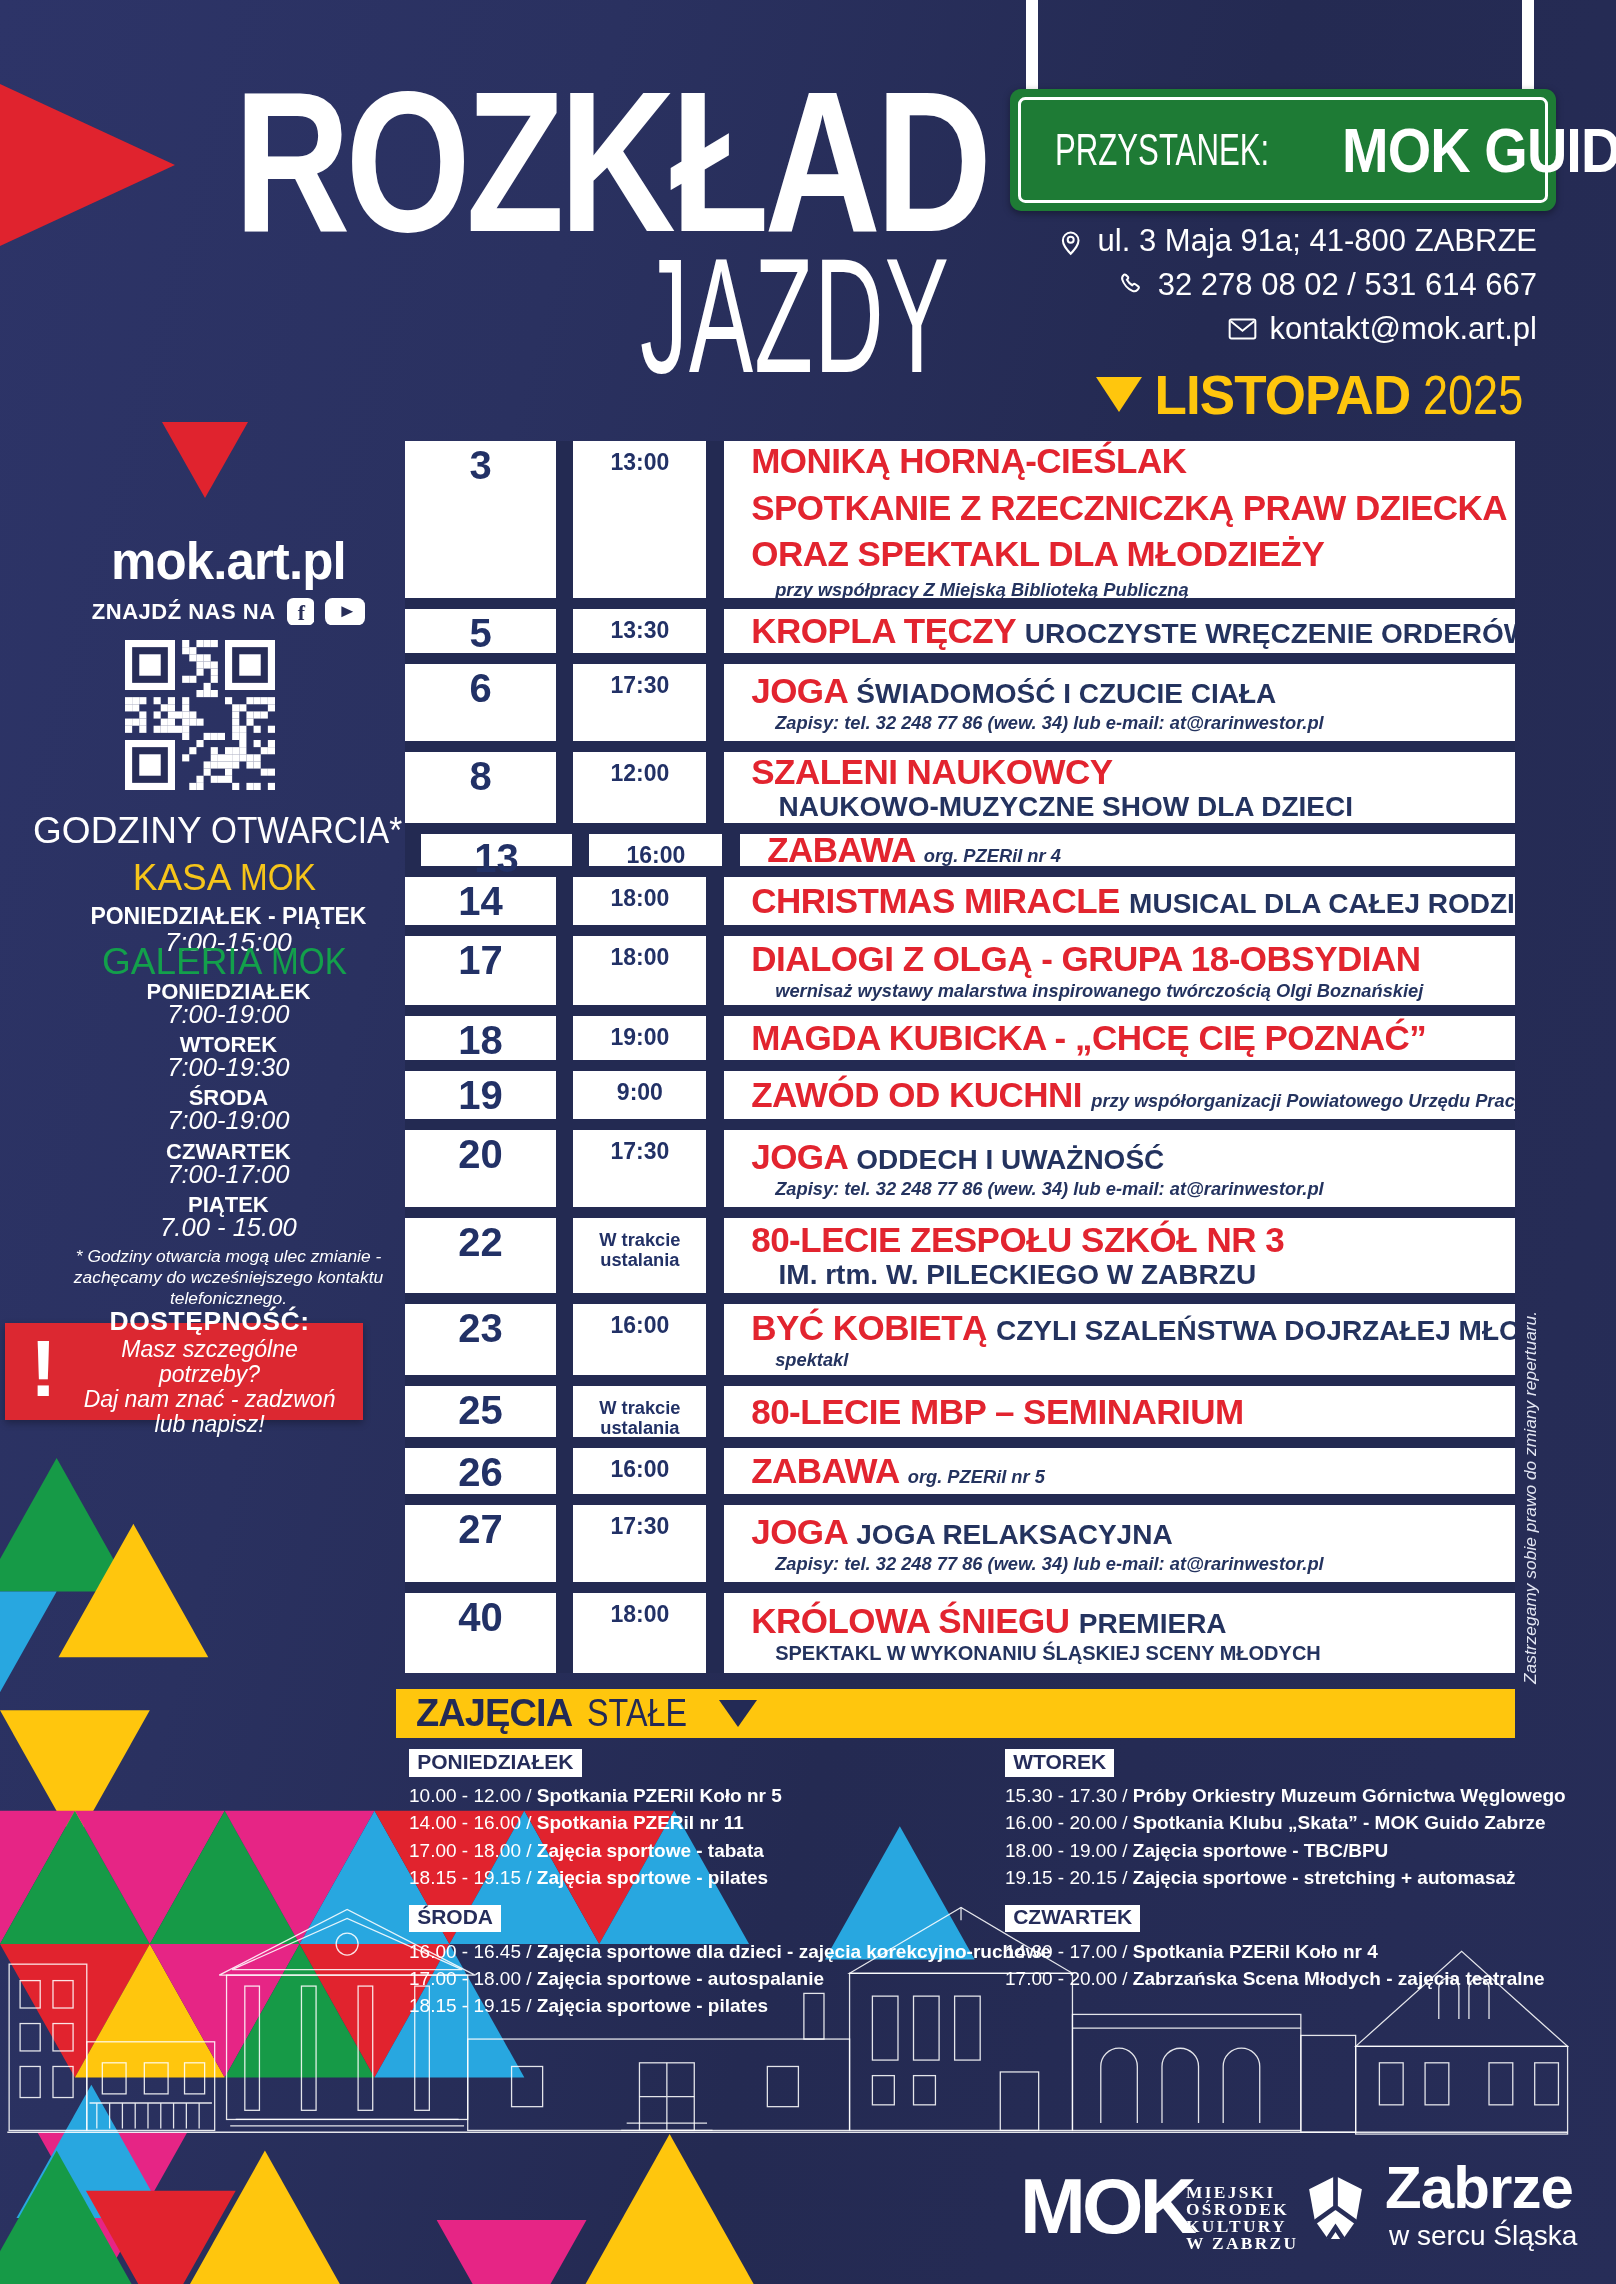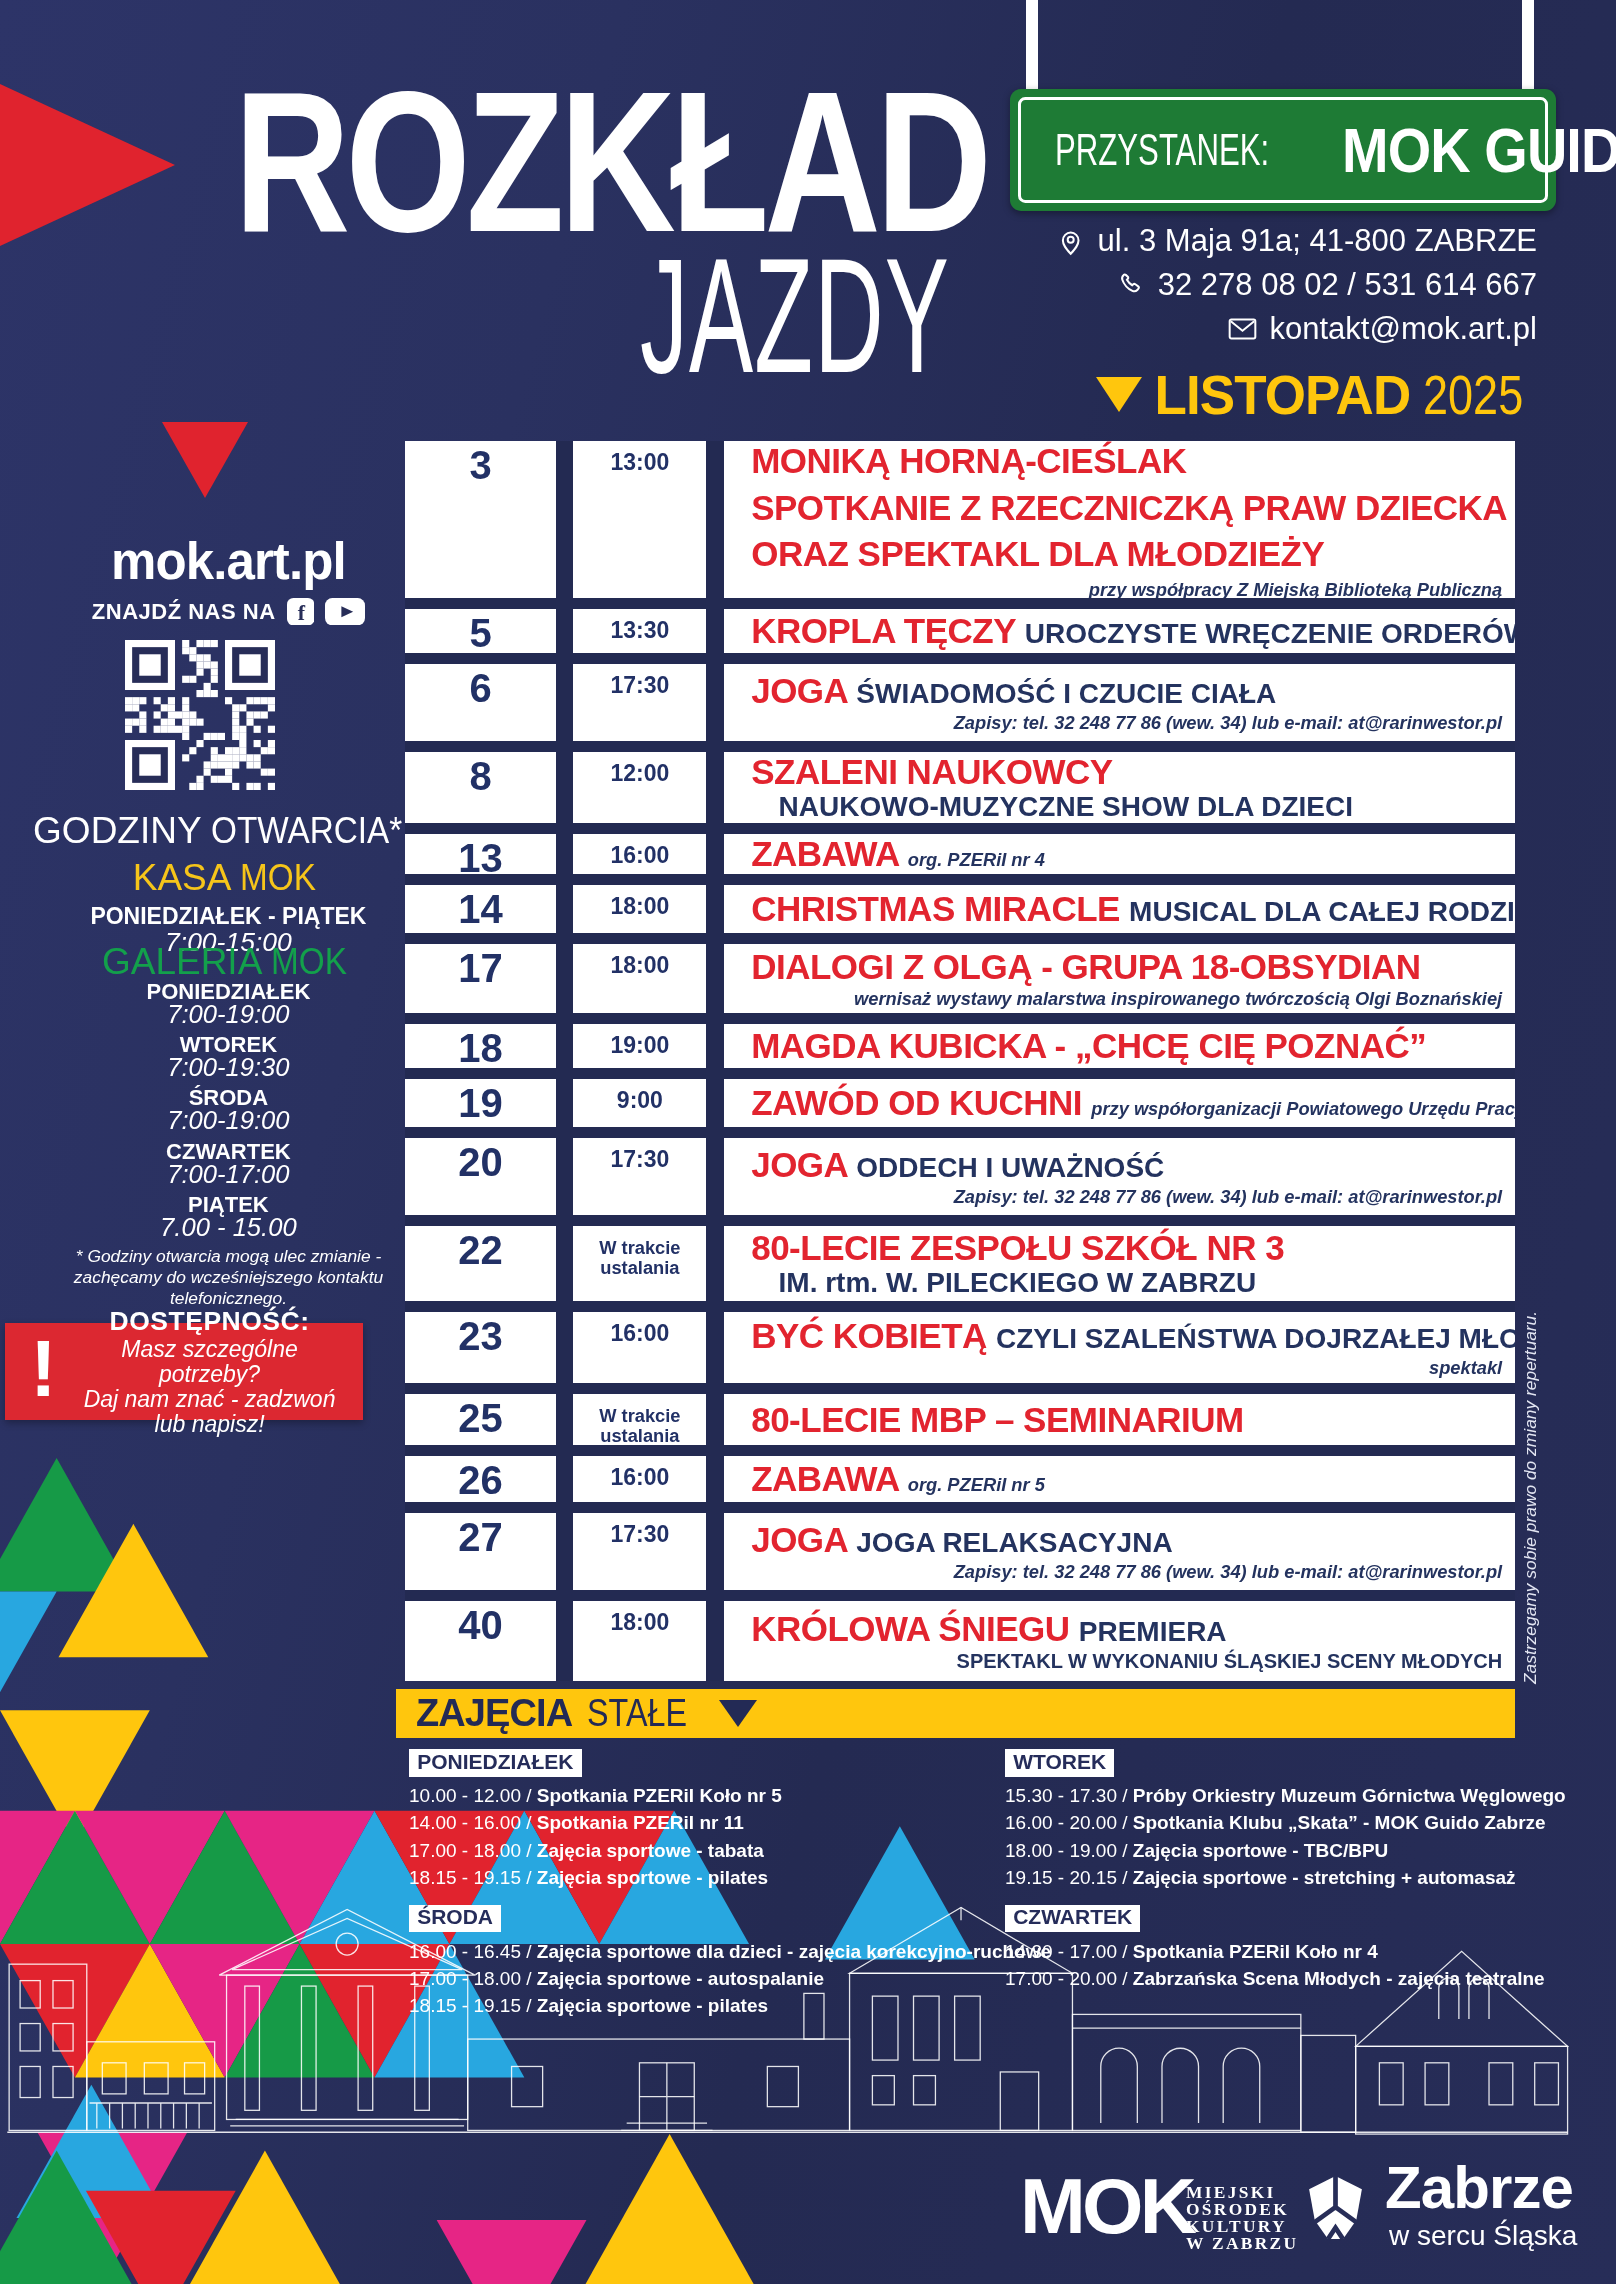--- a/index.html
+++ b/index.html
@@ -66,21 +66,21 @@
   .date{width:151px;text-align:center;font-size:40px;font-weight:800;color:#223166;padding-top:1.8px;}
   .time{width:133px;text-align:center;font-size:23px;font-weight:700;color:#223166;padding-top:8.2px;}
   .time.small{font-size:18.3px;line-height:20px;padding-top:12px;}
   .main{flex:1;display:flex;flex-direction:column;justify-content:center;padding:3.7px 12.8px 3.7px 27.4px;overflow:hidden;}
   .line{line-height:1.12;white-space:nowrap;}
   .row-tall .line{line-height:1.32;}
   .line.ind{padding-left:27.4px;}
   .t-r{color:#e2242f;font-weight:800;font-size:35px;letter-spacing:-0.5px;}
   .t-n{color:#24335f;font-weight:700;font-size:28px;}
   .t-ns{color:#24335f;font-weight:700;font-size:18.3px;font-style:italic;}
-  .sub{margin-left:41px;color:#24335f;margin-top:1.8px;white-space:nowrap;text-align:right;}
+  .sub{margin-left:24px;color:#24335f;margin-top:1.8px;white-space:nowrap;}
   .sub.i{font-size:18.3px;font-style:italic;font-weight:600;}
   .sub.b{font-size:18.3px;font-style:italic;font-weight:700;}
   .sub.bc{font-size:20px;font-weight:700;}
 
   #notice{position:absolute;left:1520px;top:1369px;height:315px;color:#e3e6f2;font-size:17.4px;
     font-style:italic;writing-mode:vertical-rl;transform:rotate(180deg);white-space:nowrap;}
 
   
   #band{position:absolute;left:396px;top:1689px;width:1119px;height:49px;background:#ffc60d;
     display:flex;align-items:center;gap:14.6px;padding-left:20px;box-sizing:border-box;}
@@ -457,21 +457,21 @@
         </div>
       </div>
       <div class="row" style="height: 71px;">
         <div class="cell date">8</div>
         <div class="cell time">12:00</div>
         <div class="cell main">
           <div class="line"><span class="t-r">SZALENI NAUKOWCY</span></div>
           <div class="line ind"><span class="t-n">NAUKOWO-MUZYCZNE SHOW DLA DZIECI</span></div>
         </div>
       </div>
-      <div class="row" style="height: 40px;">
+      <div class="row" style="height: 32px; margin-left: 16px;">
         <div class="cell date">13</div>
         <div class="cell time">16:00</div>
         <div class="cell main">
           <div class="line"><span class="t-r">ZABAWA </span><span class="t-ns">org. PZERiI nr 4</span></div>
         </div>
       </div>
       <div class="row" style="height: 48px;">
         <div class="cell date">14</div>
         <div class="cell time">18:00</div>
         <div class="cell main">

